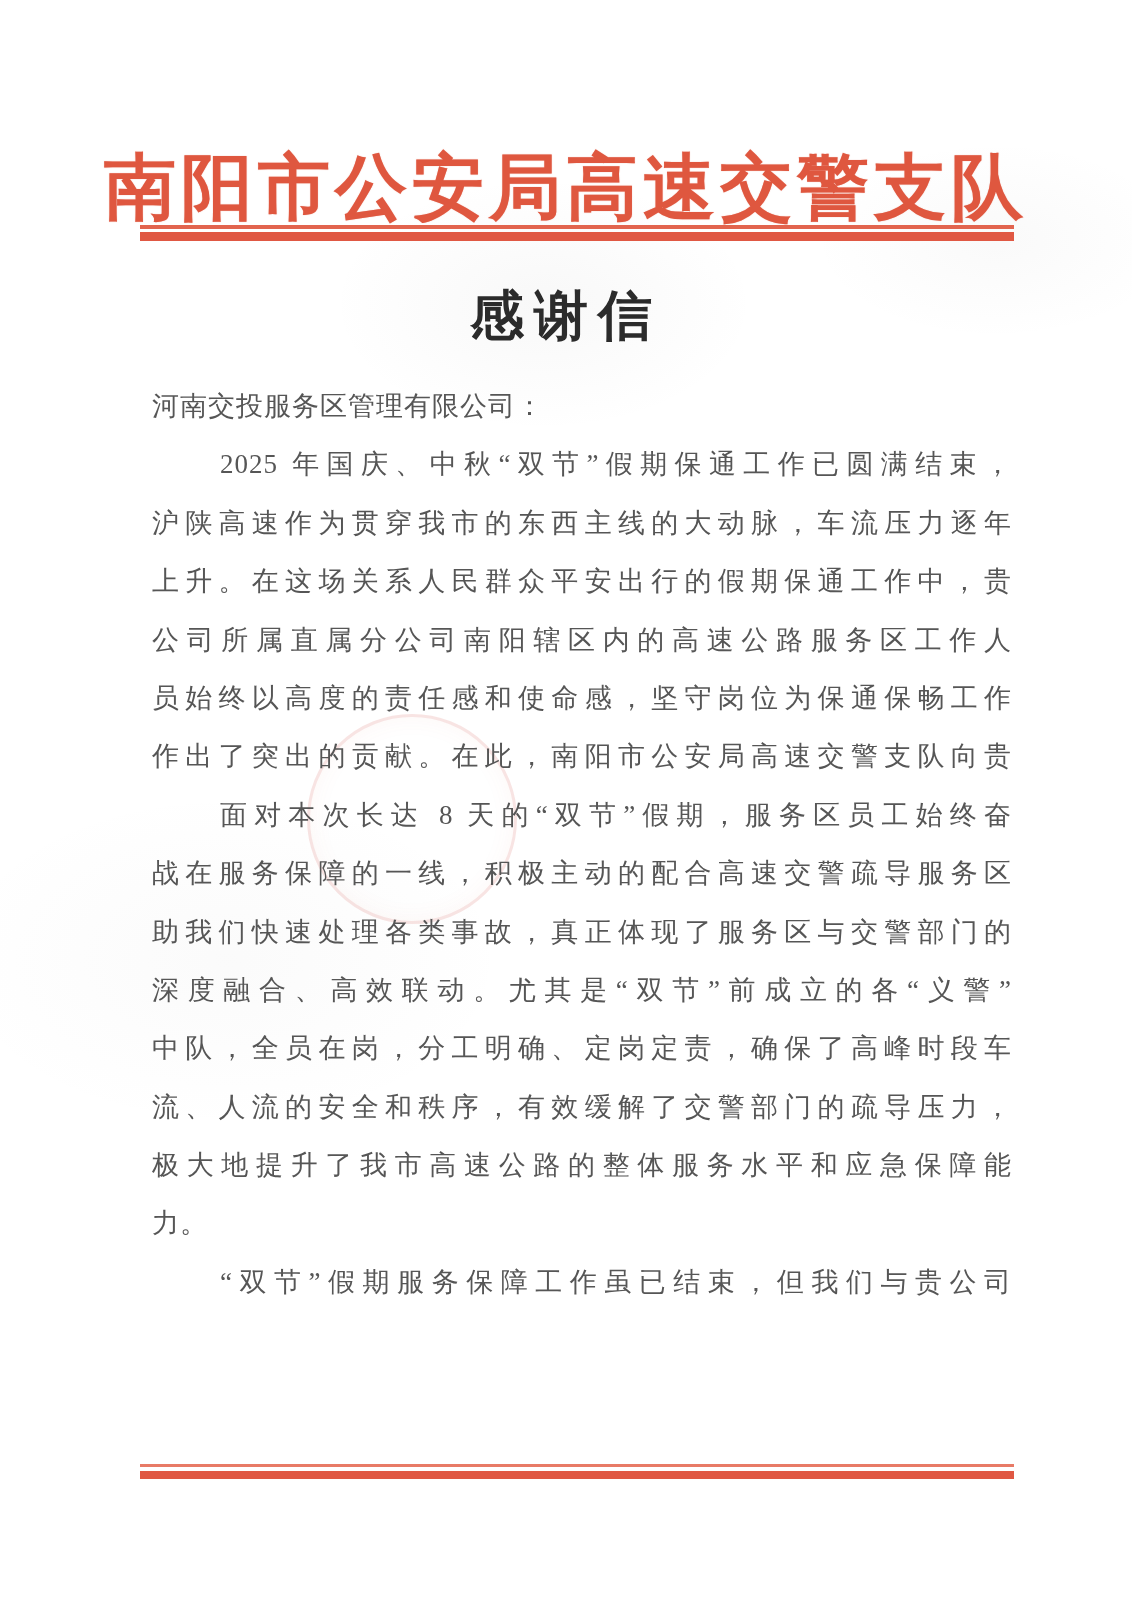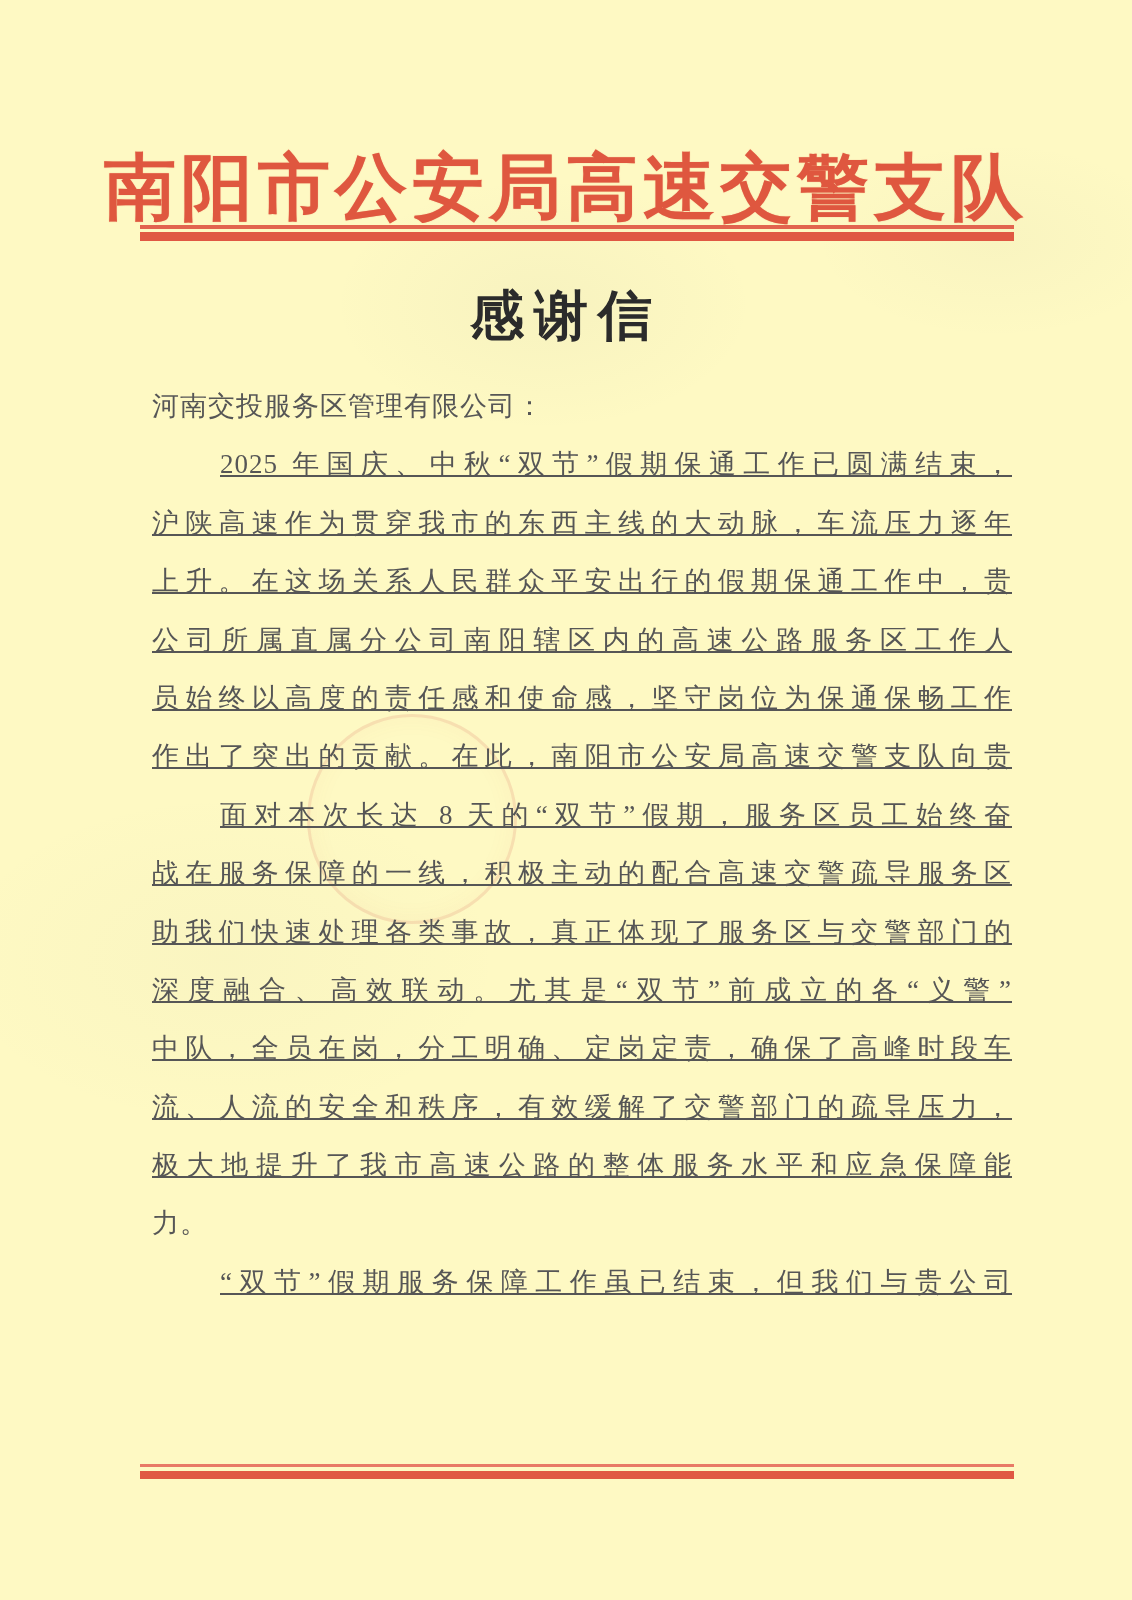--- a/index.html
+++ b/index.html
@@ -5,21 +5,21 @@
   html, body { margin: 0; padding: 0; }
   body {
     font-family: "Liberation Serif", "DejaVu Serif", serif;
     background: #e9e9e9;
   }
   .page {
     position: relative;
     width: 1132px;
     height: 1600px;
     margin: 0 auto;
-    background: #fef9c3;
+    background: #ffffff;
     overflow: hidden;
   }
   
   .page::before {
     content: "";
     position: absolute; inset: 0;
     background:
       radial-gradient(ellipse 300px 180px at 48% 19%, rgba(120,120,120,0.05), transparent 70%),
       radial-gradient(ellipse 260px 140px at 88% 15%, rgba(120,120,120,0.04), transparent 70%),
       radial-gradient(ellipse 400px 240px at 20% 60%, rgba(120,120,120,0.03), transparent 70%);
@@ -69,21 +69,20 @@
     height: 58.4px;
     line-height: 58.4px;
     white-space: nowrap;
     overflow: visible;
   }
   .line.j {
     white-space: normal;
     text-align: justify;
     text-align-last: justify;
     text-justify: inter-character;
-    text-decoration: underline;
   }
   .line.indent { text-indent: 68px; }
 
   .stamp-bleed {
     position: absolute;
     left: 307px;
     top: 714px;
     width: 204px;
     height: 204px;
     border-radius: 50%;

